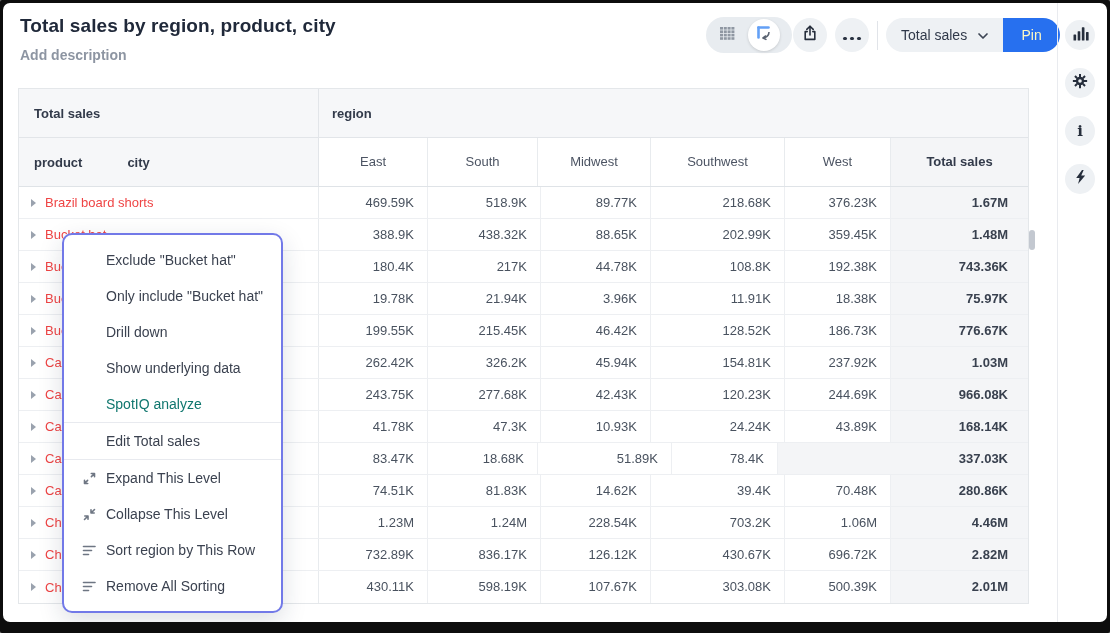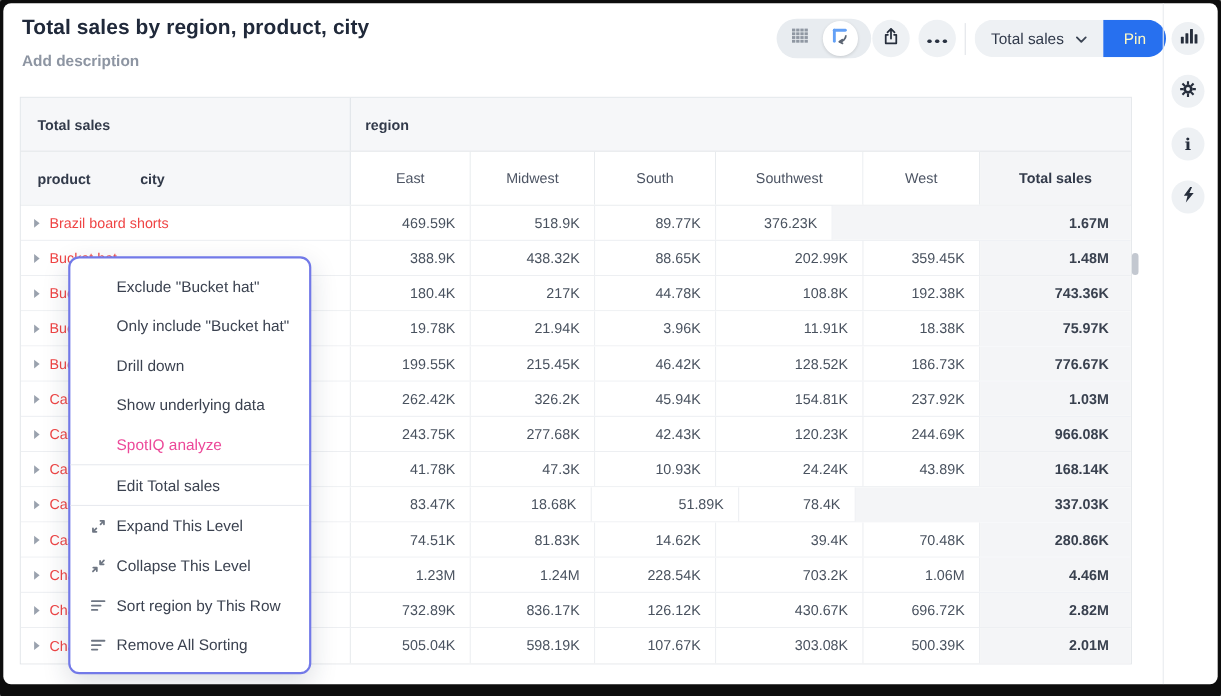--- a/index.html
+++ b/index.html
@@ -66,21 +66,21 @@
   .c4{width:134px;} .c5{width:106px;} .c6{flex:1;}
   .thumb { position:absolute; left:1026px; top:227px; width:6px; height:20px;
            border-radius:3px; background:#c3c8d0; }
 
   
   .menu { position:absolute; left:59px; top:230px; width:221px; background:#fff;
           border:2px solid #7279e8; border-radius:10px; padding:7px 0;
           box-shadow:0 8px 24px rgba(30,40,70,.15); list-style:none; }
   .mi { height:36px; display:flex; align-items:center; padding:0 12px 0 18px;
         font-size:14px; color:#3b4250; cursor:default; }
-  .mi.disabled { color:#ec4899; }
+  .mi.disabled { color:#0f766e; }
   .mi-icon { width:24px; flex:0 0 24px; display:flex; align-items:center; }
   .mdiv { height:1px; background:#e8eaef; margin:0; list-style:none; }
 </style>
 </head>
 <body>
 
 <div class="frame">
   <div class="app">
 
     <div class="title">Total sales by region, product, city</div>
@@ -187,35 +187,36 @@
         <div class="region">
           <span>region</span>
         </div>
       </div>
       <div class="h2" id="col-headers">
         <div class="rowdims c0">
           <span>product</span>
           <span>city</span>
         </div>
         <div class="ch c1">East</div>
+          <div class="ch c3">South</div>
           <div class="ch c2">Midwest</div>
-          <div class="ch c3">South</div>
           <div class="ch c4">Southwest</div>
           <div class="ch c5">West</div>
           <div class="ch ch-total c6">Total sales</div>
       </div>
       <div id="tbody">
           <div class="trow">
             <div class="cell prod c0">
               <span class="tri"></span>
               <span>Brazil board shorts</span>
             </div>
             <div class="cell num c1">469.59K</div>
             <div class="cell num c2">518.9K</div>
             <div class="cell num c3">89.77K</div>
+            <div class="cell num c4">218.68K</div>
             <div class="cell num c5">376.23K</div>
             <div class="cell tot c6">1.67M</div>
           </div>
           <div class="trow">
             <div class="cell prod c0">
               <span class="tri"></span>
               <span>Bucket hat</span>
             </div>
             <div class="cell num c1">388.9K</div>
             <div class="cell num c2">438.32K</div>
@@ -341,21 +342,21 @@
             <div class="cell num c3">126.12K</div>
             <div class="cell num c4">430.67K</div>
             <div class="cell num c5">696.72K</div>
             <div class="cell tot c6">2.82M</div>
           </div>
           <div class="trow">
             <div class="cell prod c0">
               <span class="tri"></span>
               <span>Cha</span>
             </div>
-            <div class="cell num c1">505.04K</div>
+            <div class="cell num c1">430.11K</div>
             <div class="cell num c2">598.19K</div>
             <div class="cell num c3">107.67K</div>
             <div class="cell num c4">303.08K</div>
             <div class="cell num c5">500.39K</div>
             <div class="cell tot c6">2.01M</div>
           </div>
         </div>
     </div>
     <div class="thumb"></div>
 

